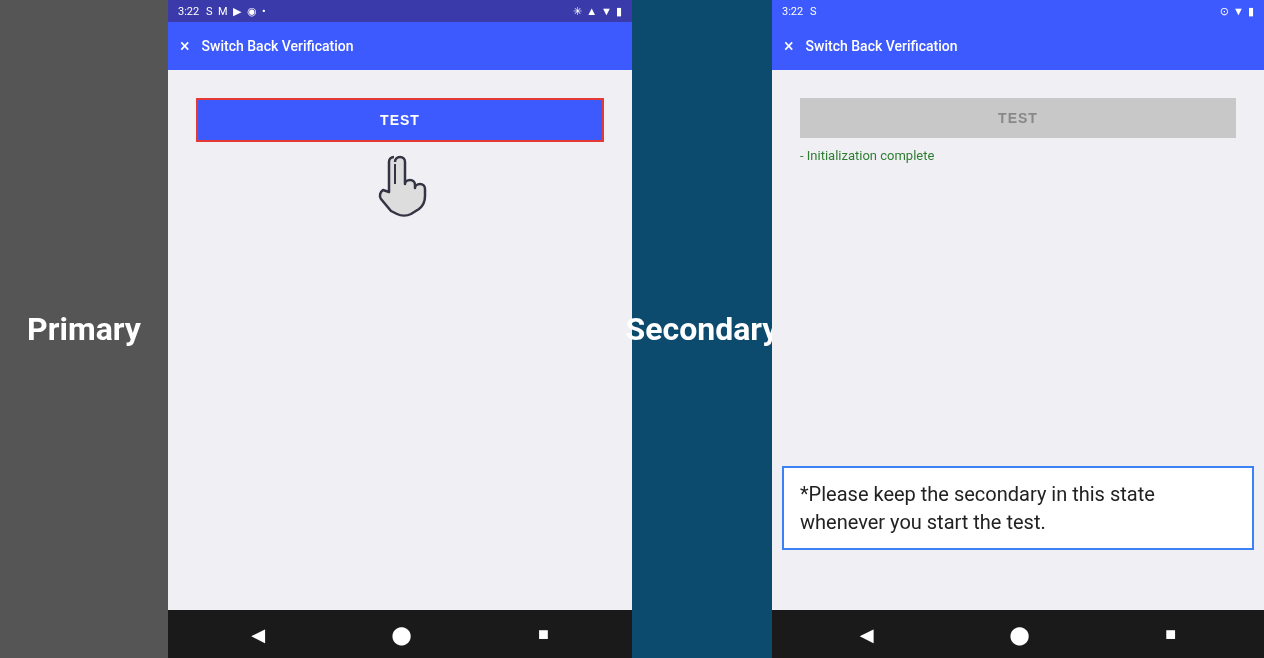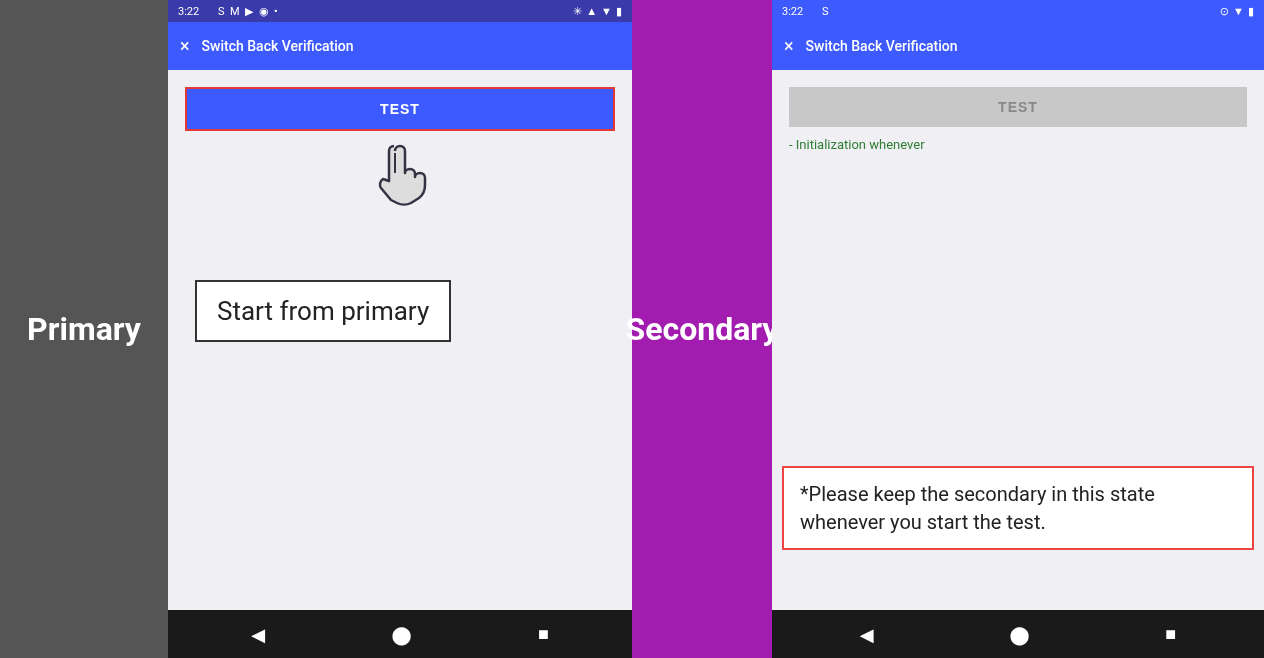--- a/index.html
+++ b/index.html
@@ -50,21 +50,21 @@
       padding: 4px 10px;
       display: flex;
       align-items: center;
       justify-content: space-between;
       min-height: 22px;
     }
 
     .status-bar-left {
       display: flex;
       align-items: center;
-      gap: 16px;
+      gap: 4px;
     }
 
     .status-bar-right {
       display: flex;
       align-items: center;
       gap: 4px;
     }
 
     
     .app-bar {
@@ -84,21 +84,21 @@
     }
 
     .app-bar-title {
       font-size: 14px;
       font-weight: 500;
     }
 
     
     .phone-content {
       flex: 1;
-      padding: 17px;
+      padding: 28px;
       position: relative;
       background: #f0f0f4;
       border-radius: 29px;
     }
 
     
     .test-btn-wrapper {
       border: 2px solid #e53935;
       display: inline-block;
       width: 100%;
@@ -149,21 +149,21 @@
     .right-panel {
       width: 632px;
       height: 658px;
       display: flex;
       position: relative;
       background: #d0d0d0;
     }
 
     .panel-label-secondary {
       width: 140px;
-      background: #a21caf;
+      background: #0c4a6e;
       color: #fff;
       font-size: 32px;
       font-weight: bold;
       display: flex;
       align-items: center;
       justify-content: center;
       padding: 10px;
     }
 
     .phone-frame-right {
@@ -201,21 +201,21 @@
     }
 
     .init-complete {
       color: #2e7d32;
       font-size: 13px;
       margin-top: 10px;
     }
 
     
     .annotation-box {
-      border: 2px solid #ef4444;
+      border: 2px solid #3b82f6;
       background: #fff;
       padding: 12px 16px;
       font-size: 20px;
       color: #222;
       line-height: 1.4;
       position: absolute;
       bottom: 60px;
       left: 10px;
       right: 10px;
     }
@@ -273,23 +273,20 @@
                    C52 47 50 52 46 55 L38 60 C34 62 28 62 24 60
                    L18 57 L8 45 C6 42 7 38 10 36 L16 38 L16 8
                    C16 5 18 3 21 3" fill="#ddd" stroke="#334" stroke-width="2.5" stroke-linejoin="round"></path>
 
           <line x1="32" y1="12" x2="32" y2="30" stroke="#334" stroke-width="2"></line>
           <line x1="22" y1="10" x2="22" y2="30" stroke="#334" stroke-width="2"></line>
         </svg>
       </div>
 
       
-      <div class="start-from-primary-box">
-        <span>Start from primary</span>
-      </div>
 
     </div>
 
     <div class="nav-bar">
       <span class="nav-icon">◀</span>
       <span class="nav-icon">⬤</span>
       <span class="nav-icon">■</span>
     </div>
 
   </div>
@@ -317,21 +314,21 @@
 
     <div class="app-bar">
       <span class="app-bar-close">×</span>
       <span class="app-bar-title">Switch Back Verification</span>
     </div>
 
     <div class="phone-content">
 
       <button class="test-btn-disabled">TEST</button>
 
-      <div class="init-complete">- Initialization whenever</div>
+      <div class="init-complete">- Initialization complete</div>
 
       <div class="annotation-box">
         <span>*Please keep the secondary in this state whenever you start the test.</span>
       </div>
 
     </div>
 
     <div class="nav-bar">
       <span class="nav-icon">◀</span>
       <span class="nav-icon">⬤</span>

